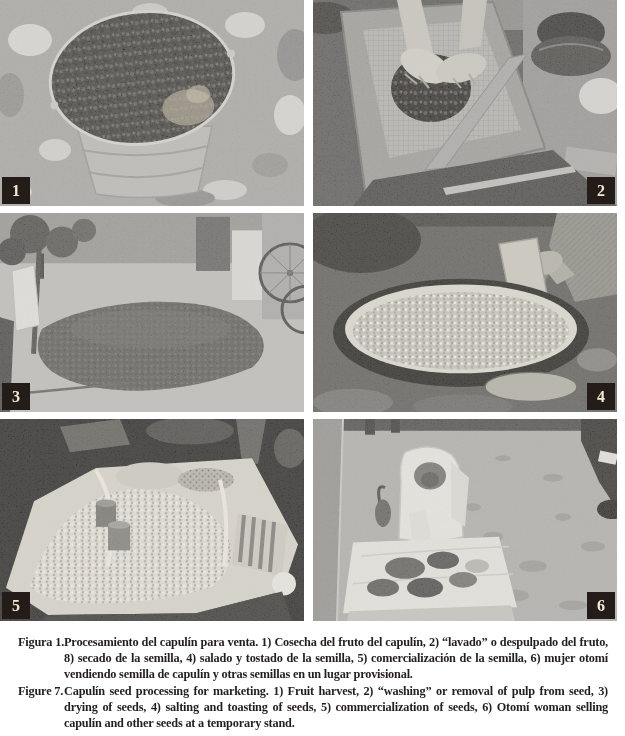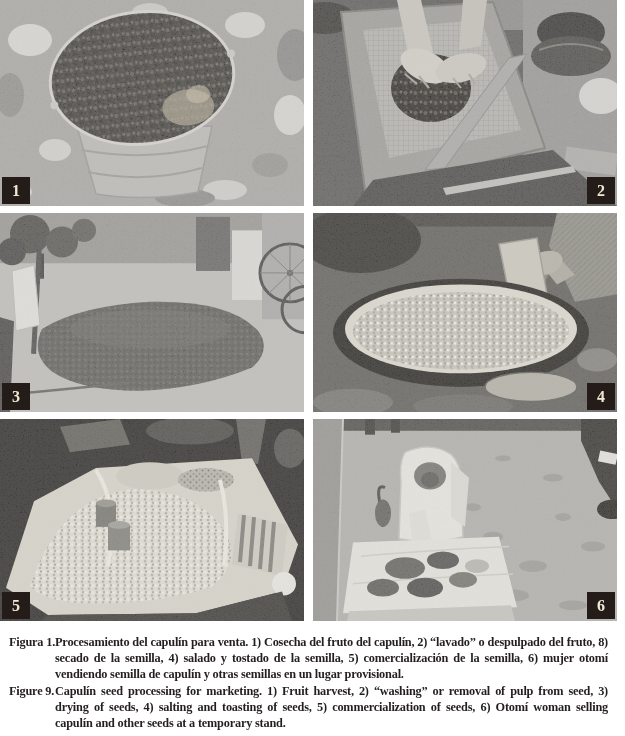--- a/index.html
+++ b/index.html
@@ -8,21 +8,21 @@
   .grid{display:grid;grid-template-columns:304px 304px;column-gap:9px;
         grid-template-rows:206px 199px 202px;row-gap:7px;width:617px;}
   .panel{position:relative;overflow:hidden;margin:0;background:#8a8884;}
   .panel svg{display:block;width:100%;height:100%;}
   .badge{position:absolute;bottom:2px;width:28px;height:27px;
          background:var(--badge-background,#241c18);color:var(--badge-number,#efe9d4);
          font-family:"Liberation Serif",serif;font-weight:700;font-size:16px;
          display:flex;align-items:center;justify-content:center;line-height:1;}
   .badge-bl{left:2px;}
   .badge-br{right:2px;}
-  .caption{margin-top:13px;padding-left:9px;width:608px;box-sizing:border-box;
+  .caption{margin-top:13px;padding-left:18px;width:608px;box-sizing:border-box;
            color:var(--caption-text,#241f1e);font-weight:700;font-size:12.3px;
            line-height:16.2px;letter-spacing:-0.2px;}
   .caption-row{display:flex;}
   .caption-label{flex:0 0 46px;white-space:nowrap;}
   .caption-text{flex:1;text-align:justify;}
 </style>
 </head>
 <body>
 
 <svg width="0" height="0" style="position:absolute" aria-hidden="true">
@@ -285,17 +285,17 @@
     </figure>
 
   </div>
 
   <div class="caption">
     <div class="caption-row">
       <span class="caption-label">Figura 1.</span>
       <span class="caption-text">Procesamiento del capulín para venta. 1) Cosecha del fruto del capulín, 2) “lavado” o despulpado del fruto, 8) secado de la semilla, 4) salado y tostado de la semilla, 5) comercialización de la semilla, 6) mujer otomí vendiendo semilla de capulín y otras semillas en un lugar provisional.</span>
     </div>
     <div class="caption-row">
-      <span class="caption-label">Figure 9.</span>
+      <span class="caption-label">Figure 7.</span>
       <span class="caption-text">Capulín seed processing for marketing. 1) Fruit harvest, 2) “washing” or removal of pulp from seed, 3) drying of seeds, 4) salting and toasting of seeds, 5) commercialization of seeds, 6) Otomí woman selling capulín and other seeds at a temporary stand.</span>
     </div>
   </div>
 </div>
 
 </body></html>

